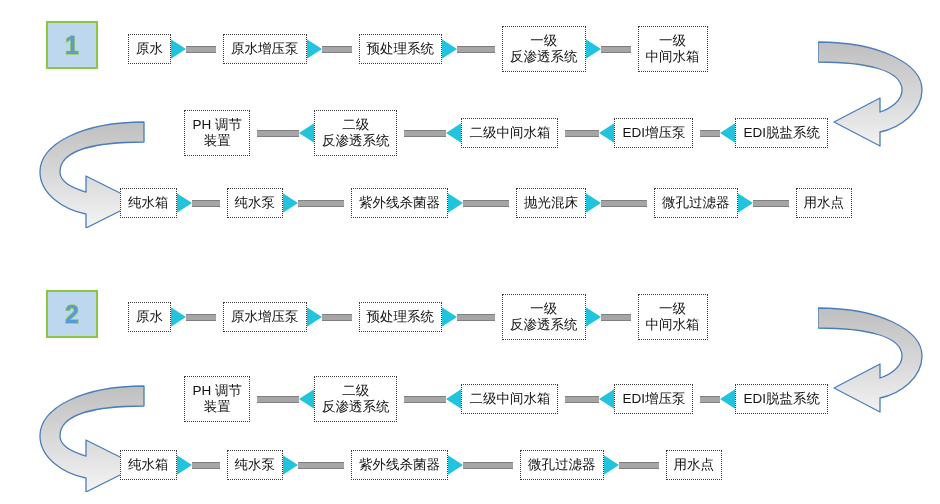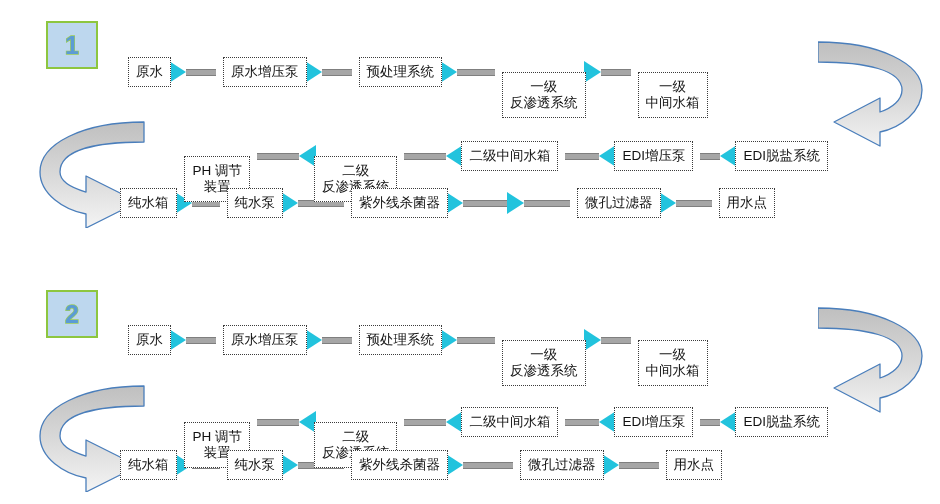--- a/index.html
+++ b/index.html
@@ -44,21 +44,21 @@
     justify-content:center;
     font-size:13.5px;
     line-height:1.22;
     white-space:nowrap;
     color:#111111;
     padding:0 7px;
     position:relative;
     z-index:2;
   }
   .node.one-line{height:30px;}
-  .node.two-line{height:46px;margin-top:46px;}
+  .node.two-line{height:46px;}
   .node .ln{display:block;}
 
   
   .conn{
     display:flex;
     align-items:center;
     position:relative;
     z-index:1;
   }
   .head{
@@ -177,20 +177,23 @@
       <div class="conn right">
         <div class="head right"></div>
         <div class="stem" style="width: 46px;"></div>
       </div>
       <div class="node one-line">
         <span class="ln">紫外线杀菌器</span>
       </div>
       <div class="conn right">
         <div class="head right"></div>
         <div class="stem" style="width: 46px;"></div>
+      </div>
+      <div class="node one-line">
+        <span class="ln">抛光混床</span>
       </div>
       <div class="conn right">
         <div class="head right"></div>
         <div class="stem" style="width: 46px;"></div>
       </div>
       <div class="node one-line">
         <span class="ln">微孔过滤器</span>
       </div>
       <div class="conn right">
         <div class="head right"></div>

